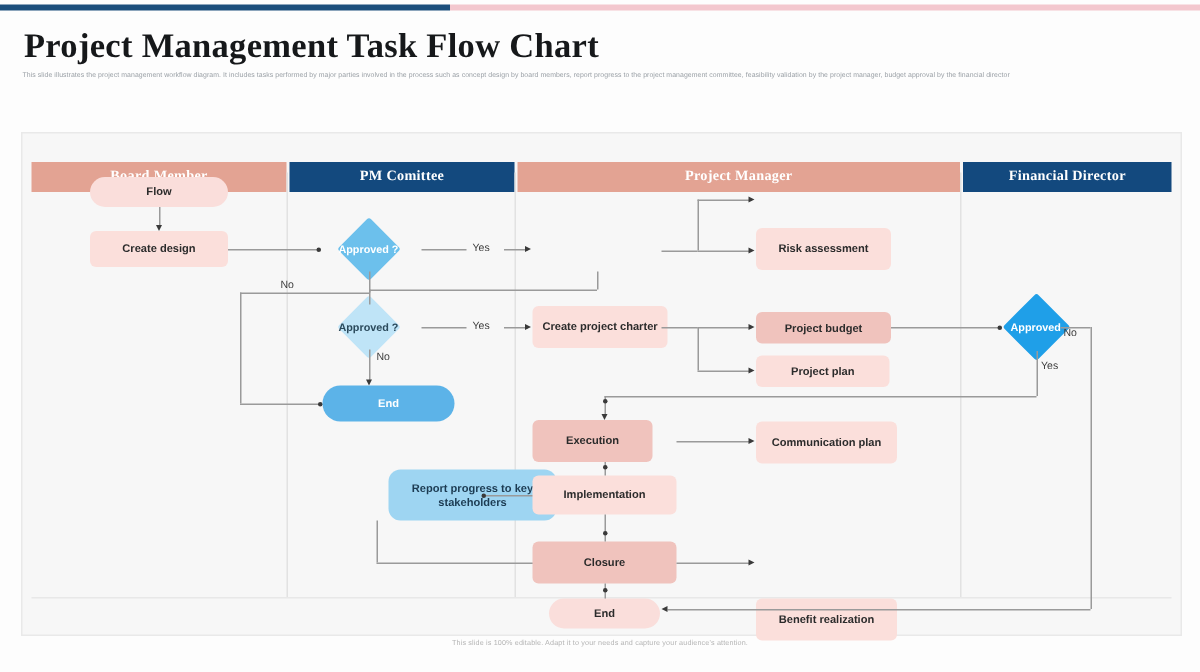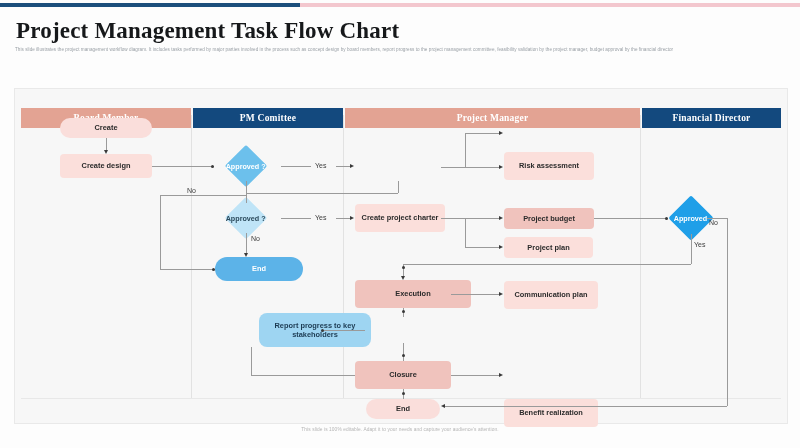--- a/index.html
+++ b/index.html
@@ -115,21 +115,21 @@
     <div class="lane-head lane-salmon" style="left:6px;width:170px;">Board Member</div>
     <div class="lane-head lane-navy" style="left:178px;width:150px;">PM Comittee</div>
     <div class="lane-head lane-salmon" style="left:330px;width:295px;">Project Manager</div>
     <div class="lane-head lane-navy" style="left:627px;width:139px;">Financial Director</div>
 
     <div class="divider" style="left:176px;"></div>
     <div class="divider" style="left:328px;"></div>
     <div class="divider" style="left:625px;"></div>
     <div class="hr-bottom"></div>
 
-    <div class="node pink-pill" style="left:45px;top:29px;width:92px;height:20px;">Create</div>
+    <div class="node pink-pill" style="left:45px;top:29px;width:92px;height:20px;">Flow</div>
 
     <div class="ln lv" style="left:91px;top:49px;height:13px;"></div>
     <div class="arrow-down" style="left:89px;top:61px;"></div>
 
     <div class="node pink-light" style="left:45px;top:65px;width:92px;height:24px;">Create design</div>
 
     <div class="ln lh" style="left:137px;top:77px;width:62px;"></div>
     <div class="dot" style="left:196px;top:75.5px;"></div>
 
     <div class="diamond dm-1" style="left:216px;top:62px;width:30px;height:30px;">
@@ -197,21 +197,22 @@
     <div class="arrow" style="left:484px;top:126.5px;"></div>
     <div class="ln lh" style="left:450px;top:158px;width:36px;"></div>
     <div class="arrow" style="left:484px;top:155.5px;"></div>
 
     <div class="node pink-dark" style="left:489px;top:119px;width:90px;height:21px;">Project budget</div>
     <div class="node pink-light" style="left:489px;top:148px;width:89px;height:21px;">Project plan</div>
 
     <div class="ln lh" style="left:579px;top:129px;width:74px;"></div>
     <div class="dot" style="left:650px;top:127.5px;"></div>
 
-    <div class="node pink-dark" style="left:340px;top:191px;width:116px;height:28px;">Execution</div>
+    <div class="node pink-dark" style="left:340px;top:191px;width:80px;height:28px;">Execution</div>
+    <div class="node pink-light" style="left:340px;top:228px;width:96px;height:26px;">Implementation</div>
     <div class="node pink-dark" style="left:340px;top:272px;width:96px;height:28px;">Closure</div>
 
     <div class="ln lv" style="left:388px;top:219px;height:9px;"></div>
     <div class="dot" style="left:386.5px;top:221px;"></div>
     <div class="ln lv" style="left:388px;top:254px;height:18px;"></div>
     <div class="dot" style="left:386.5px;top:265px;"></div>
     <div class="ln lv" style="left:388px;top:300px;height:12px;"></div>
     <div class="dot" style="left:386.5px;top:303px;"></div>
 
     <div class="ln lh" style="left:436px;top:205px;width:50px;"></div>

